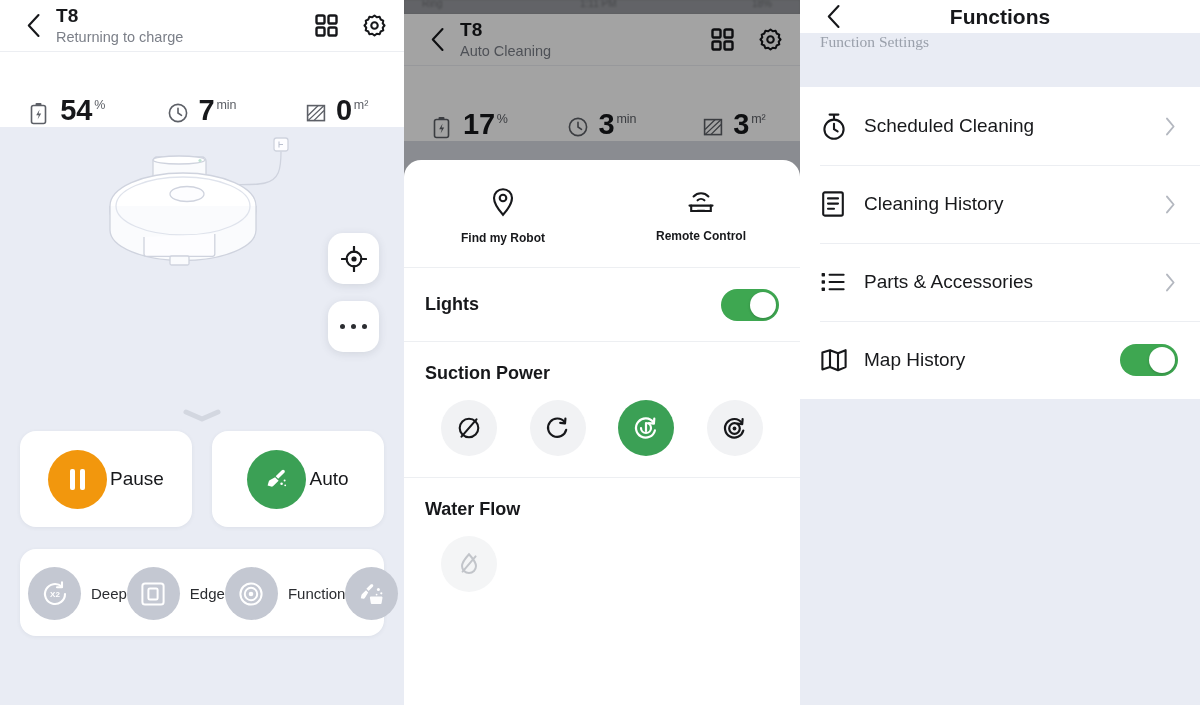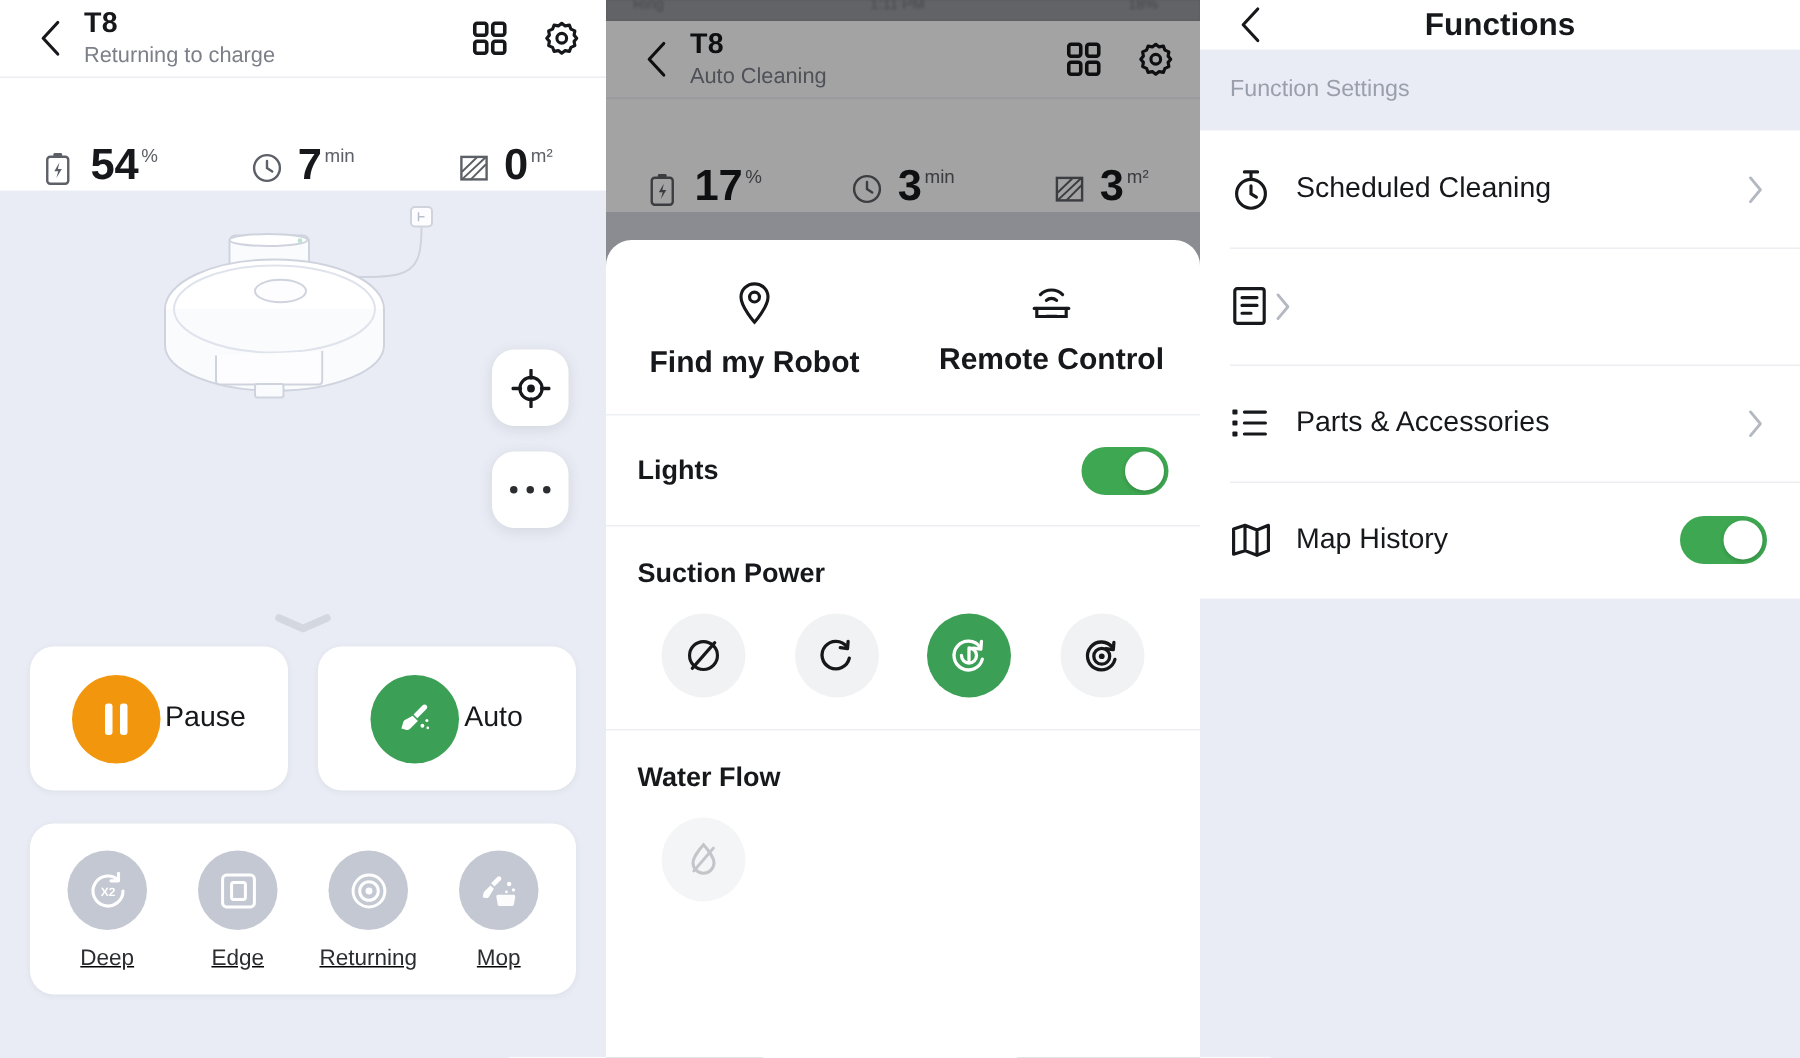--- a/index.html
+++ b/index.html
@@ -84,21 +84,21 @@
   .ctl-badge { width: 59px; height: 59px; border-radius: 50%; display: flex; align-items: center; justify-content: center; }
   .ctl-label { font-size: 19px; color: #17181b; }
   .pause-bars { display: flex; gap: 5px; }
   .pause-bars i { width: 5px; height: 21px; background: #fff; border-radius: 2px; display: block; }
 
   .modes-card {
     margin: 22px 20px 0; background: #fff; border-radius: 16px;
     padding: 18px 8px 16px; display: flex;
     box-shadow: 0 1px 4px rgba(60,66,87,.07);
   }
-  .mode { flex: 1 1 0; display: flex; flex-direction: column; align-items: center; gap: 10px; text-decoration: underline; }
+  .mode { flex: 1 1 0; display: flex; flex-direction: row; align-items: center; gap: 10px; }
   .mode-circle {
     width: 53px; height: 53px; border-radius: 50%; background: #c4c8d2;
     display: flex; align-items: center; justify-content: center;
   }
   .mode-label { font-size: 15px; color: #2b2d31; }
 
   
   .statusbar {
     height: 14px; background: #9a9ca1; position: relative; overflow: hidden;
     filter: blur(1.2px);
@@ -107,21 +107,21 @@
   .dim { position: absolute; inset: 0; background: rgba(0,0,0,.36); pointer-events: none; }
   .mid-head { position: relative; }
   .sheet {
     position: absolute; left: 0; right: 0; top: 160px; bottom: 0;
     background: #ffffff; border-radius: 17px 17px 0 0;
   }
   .sheet-top {
     display: flex; padding: 26px 0 22px; border-bottom: 1px solid #edeff2;
   }
   .sheet-act { flex: 1 1 0; display: flex; flex-direction: column; align-items: center; gap: 13px; }
-  .sheet-act-label { font-size: 20px; font-weight: 700; color: #17181b; }
+  .sheet-act-label { font-size: 12px; font-weight: 700; color: #17181b; }
   .sheet-row {
     height: 74px; display: flex; align-items: center; justify-content: space-between;
     padding: 0 21px; border-bottom: 1px solid #edeff2;
   }
   .sheet-row-label { font-size: 18px; font-weight: 700; color: #17181b; }
   .toggle {
     width: 58px; height: 32px; border-radius: 16px; position: relative;
   }
   .toggle .knob {
     position: absolute; top: 3px; right: 3px; width: 26px; height: 26px;
@@ -141,22 +141,23 @@
   
   .rbar {
     height: 33px; background: #fff; display: flex; align-items: center;
     padding: 0 16px; position: relative;
   }
   .rbar-title {
     position: absolute; left: 0; right: 0; text-align: center;
     font-size: 21px; font-weight: 700; color: #17181b; pointer-events: none;
   }
   .sect-head {
-    height: 54px; background: #e9ecf4; display: flex; align-items: center;
+    height: 54px; background: #e9ecf4; display: flex; align-items: flex-start;
     padding: 0 20px;
+    font-family: Liberation Serif, serif;
   }
   .sect-head-txt { font-size: 15.5px; color: #9aa0ab; }
   .flist { background: #fff; }
   .frow {
     height: 78px; display: flex; align-items: center; padding: 0 20px;
     position: relative;
   }
   .frow + .frow::before {
     content: ""; position: absolute; left: 20px; right: 0; top: 0;
     height: 1px; background: #eceef2;
@@ -327,21 +328,21 @@
         <span class="mode-label">Edge</span>
       </div>
       <div class="mode">
         <span class="mode-circle">
           <svg width="28" height="28" viewBox="0 0 28 28">
             <circle cx="14" cy="14" r="10.6" fill="none" stroke="#fff" stroke-width="2"></circle>
             <circle cx="14" cy="14" r="6.2" fill="none" stroke="#fff" stroke-width="2"></circle>
             <circle cx="14" cy="14" r="2.3" fill="#fff"></circle>
           </svg>
         </span>
-        <span class="mode-label">Returning</span>
+        <span class="mode-label">Function</span>
       </div>
       <div class="mode">
         <span class="mode-circle">
           <svg width="28" height="28" viewBox="0 0 28 28">
             <g fill="#fff">
               <path d="M12.6 4.6c.6-.6 1.6-.6 2.2 0s.6 1.6 0 2.2l-4.2 4.2-2.2-2.2z"></path>
               <path d="M8 10.3 10.2 12.5 7 17.8c-.4.7-1 1-1.7.9l-2.5-.4.5-2.6c.1-.7.4-1.2.8-1.6z"></path>
               <circle cx="20.4" cy="9.4" r="1.5"></circle>
               <circle cx="23.3" cy="13.3" r="1.1"></circle>
               <circle cx="18.6" cy="14.6" r=".9"></circle>
@@ -551,20 +552,21 @@
         </span>
       </div>
 
       <div class="frow">
         <span class="frow-ico">
           <svg width="26" height="28" viewBox="0 0 26 28">
             <rect x="3.2" y="2.4" width="19.6" height="23.2" rx="1.6" fill="none" stroke="#17181b" stroke-width="2.1"></rect>
             <path d="M8 8.4h10M8 13.6h10M8 18.8h6" stroke="#17181b" stroke-width="2.1" stroke-linecap="round"></path>
           </svg>
         </span>
+        <span class="frow-label">Cleaning History</span>
         <span class="chev">
           <svg width="11" height="19" viewBox="0 0 11 19">
               <path d="M2 1.6 8.6 9.5 2 17.4" fill="none" stroke="#b4b8c0" stroke-width="1.9" stroke-linecap="round" stroke-linejoin="round"></path>
             </svg>
         </span>
       </div>
 
       <div class="frow">
         <span class="frow-ico">
           <svg width="26" height="24" viewBox="0 0 26 24">

